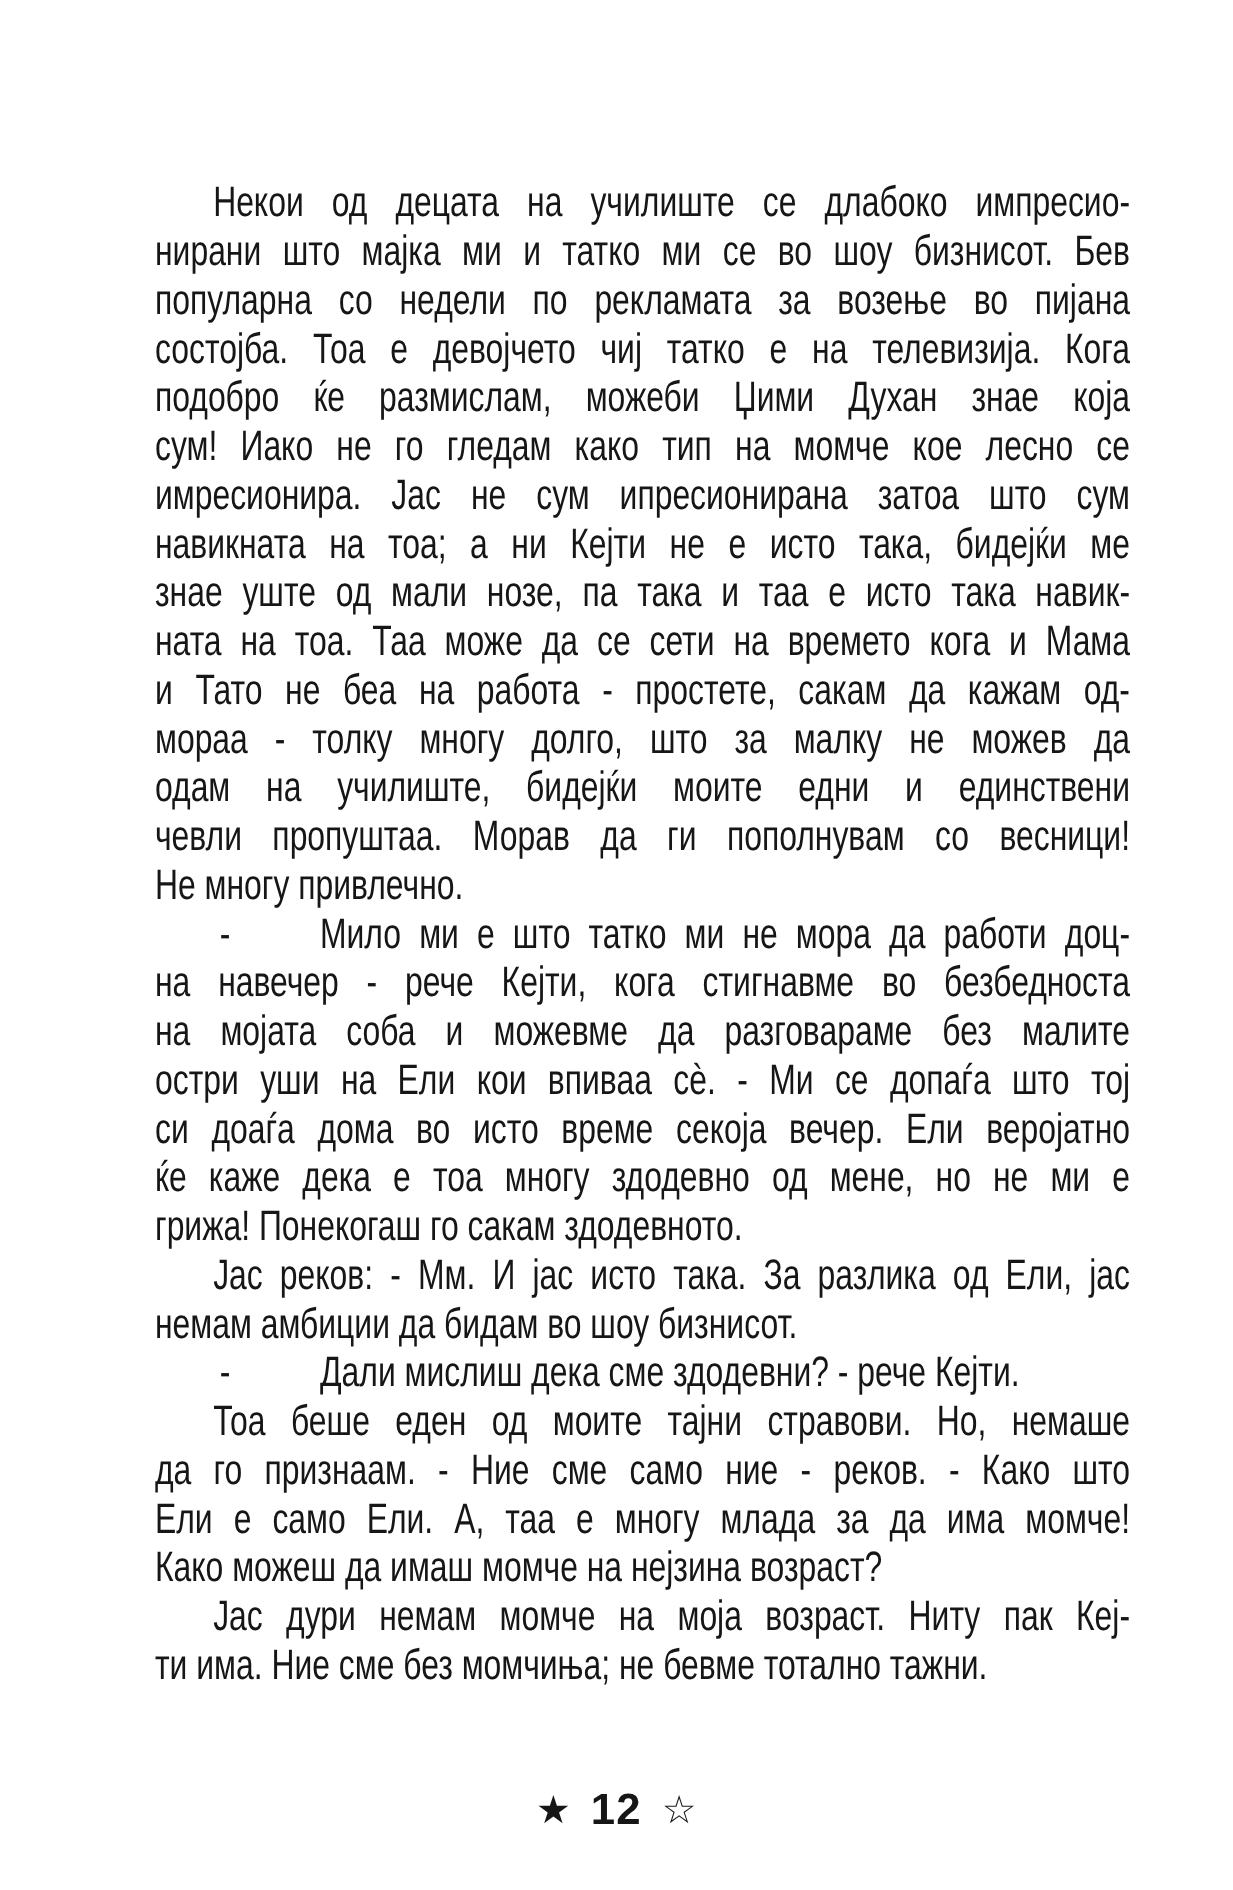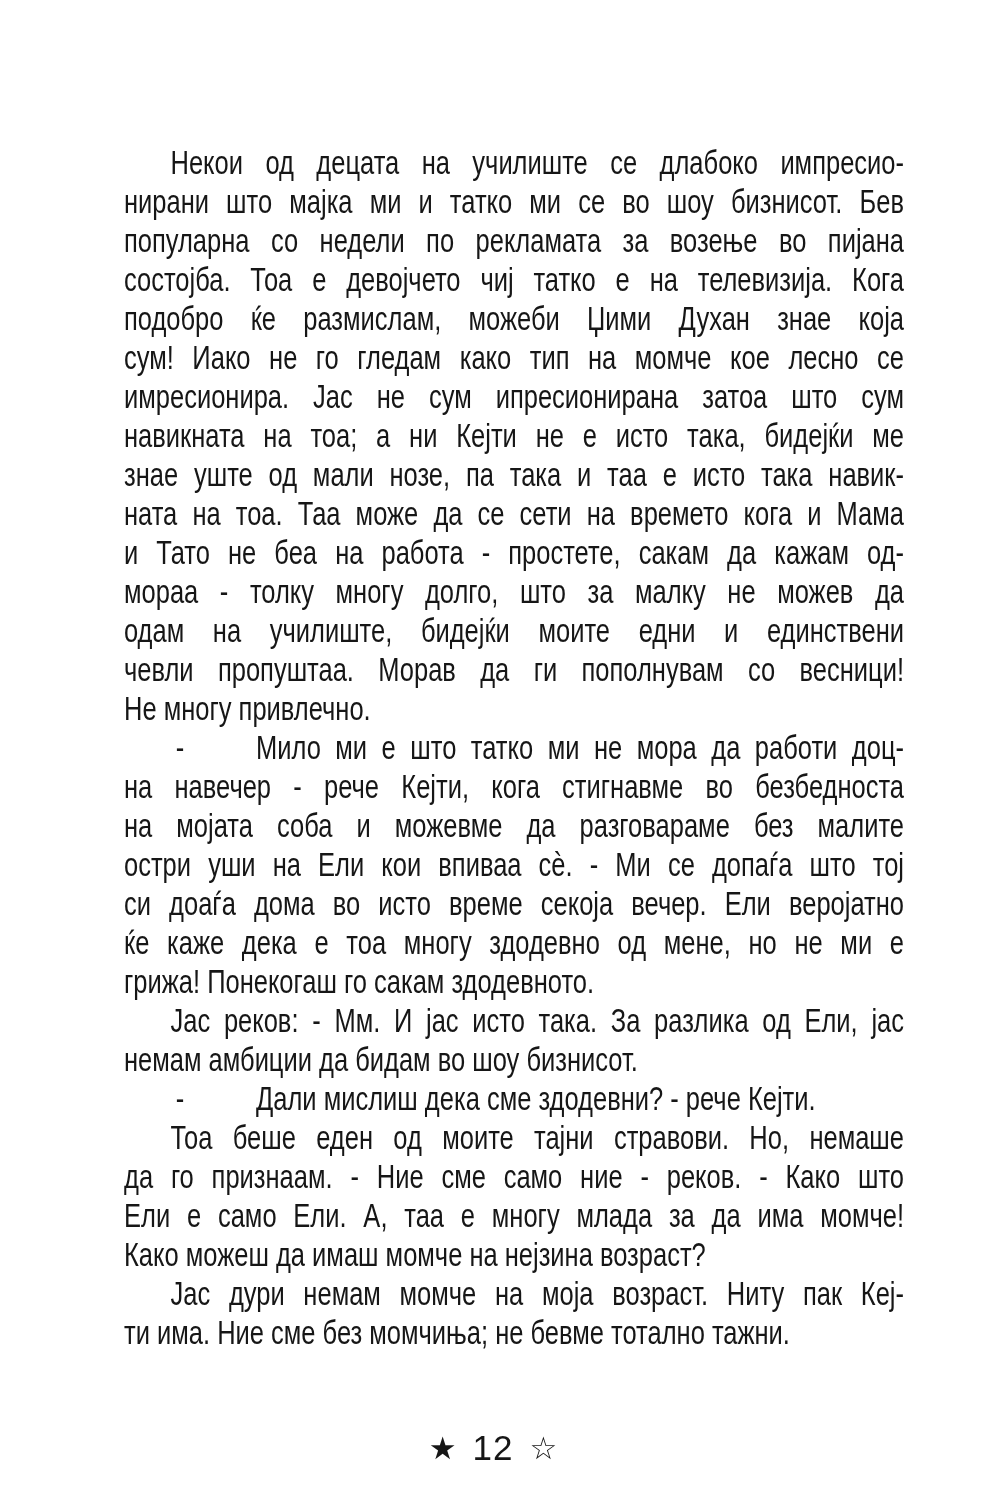--- a/index.html
+++ b/index.html
@@ -56,21 +56,21 @@
     gap: 16px;
     color: #161616;
   }
   .footer .star {
     font-family: "DejaVu Sans", sans-serif;
     font-size: 31px;
     line-height: 40px;
   }
   .footer .num {
     font-size: 35px;
-    font-weight: normal;
+    font-weight: bold;
     line-height: 40px;
     letter-spacing: 1px;
   }
 </style>
 </head>
 <body>
 
 <div class="page">
 
   <div class="text-block">

